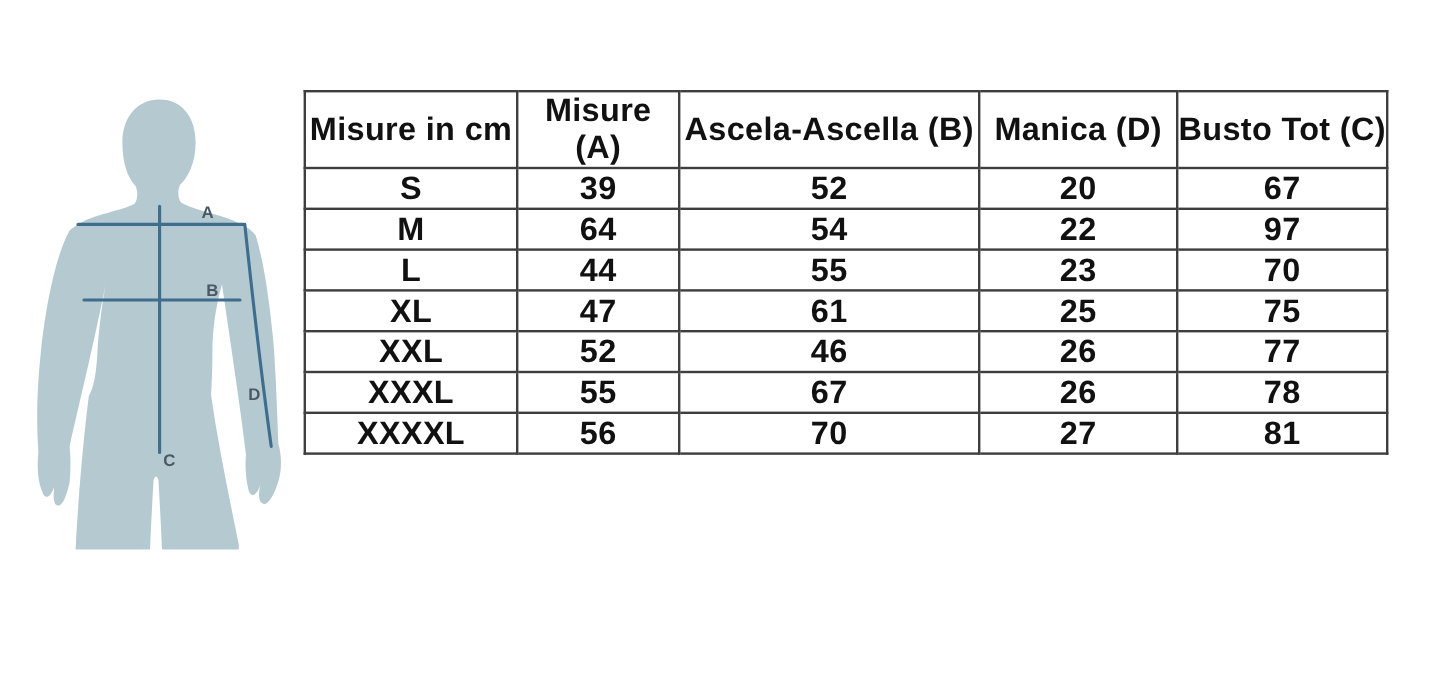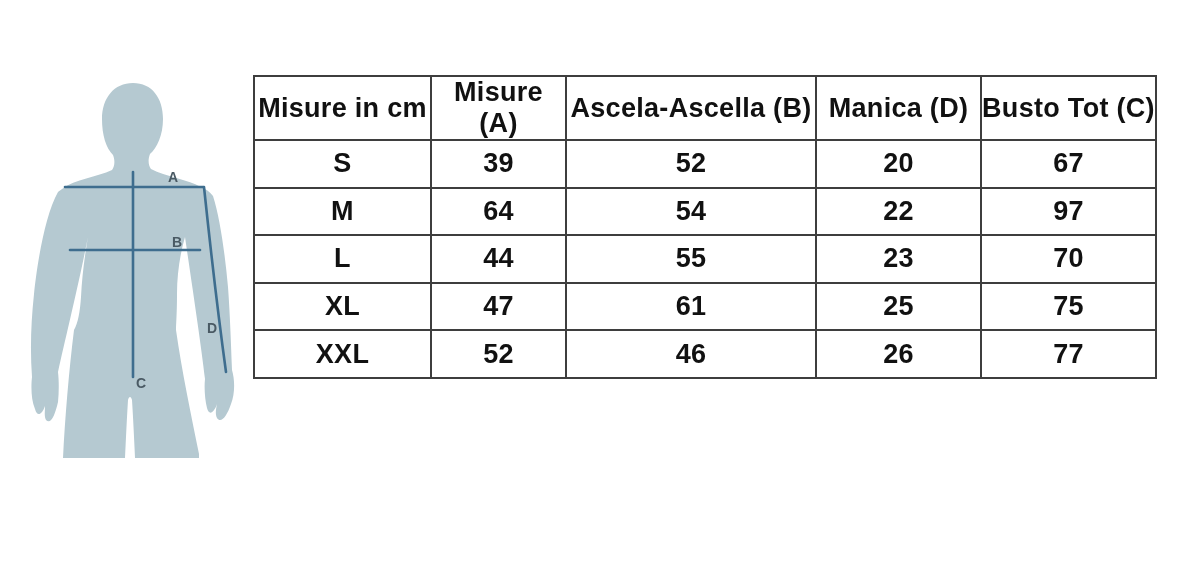--- a/index.html
+++ b/index.html
@@ -165,16 +165,30 @@
         <td>25</td>
         <td>75</td>
       </tr>
       <tr>
         <td>XXL</td>
         <td>52</td>
         <td>46</td>
         <td>26</td>
         <td>77</td>
       </tr>
+      <tr>
+        <td>XXXL</td>
+        <td>55</td>
+        <td>67</td>
+        <td>26</td>
+        <td>78</td>
+      </tr>
+      <tr>
+        <td>XXXXL</td>
+        <td>56</td>
+        <td>70</td>
+        <td>27</td>
+        <td>81</td>
+      </tr>
     </tbody>
   </table>
 
 </div>
 
 </body></html>

